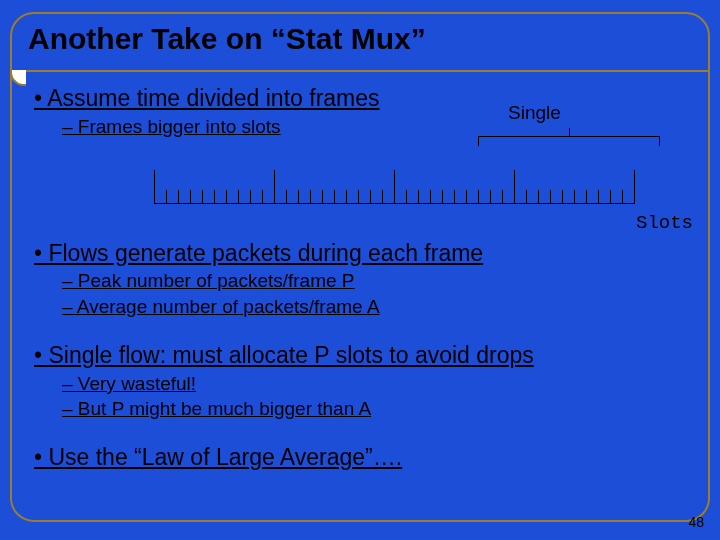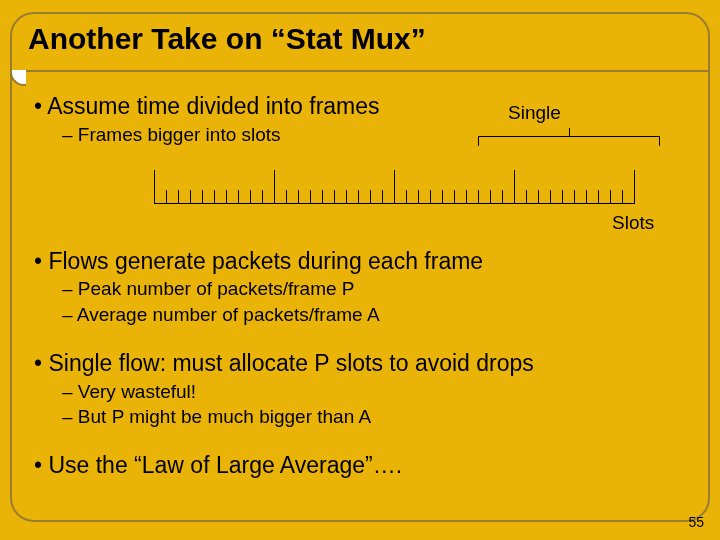--- a/index.html
+++ b/index.html
@@ -1,21 +1,21 @@
 <!DOCTYPE html>
 <html><head>
 <meta charset="utf-8">
 <style>
   * { box-sizing: border-box; margin: 0; padding: 0; }
   html, body { width: 720px; height: 540px; background: #fff; font-family: Arial, Helvetica, sans-serif; }
   .slide {
     position: relative;
     width: 720px;
     height: 540px;
-    background: #eab308;
+    background: #1d4ed8;
   }
   .outer-border {
     position: absolute;
     left: 10px; top: 12px;
     width: 700px; height: 510px;
     border: 2px solid #9a7d2e;
     border-radius: 24px;
   }
   .title-rule {
     position: absolute;
@@ -35,23 +35,24 @@
   }
   .title {
     position: absolute;
     left: 28px; top: 22px;
     font-size: 30px;
     font-weight: bold;
     color: #000;
   }
   .content {
     position: absolute;
-    left: 34px; top: 92px;
+    left: 34px; top: 84px;
     width: 652px;
     color: #000;
+    text-decoration: underline;
   }
   .bullet {
     font-size: 23px;
     line-height: 1.25;
     margin-top: 6px;
   }
   .bullet.first { margin-top: 0; }
   .sub {
     font-size: 19px;
     line-height: 1.25;
@@ -59,22 +60,23 @@
     margin-top: 2px;
   }
   .block { margin-bottom: 22px; }
   .frame-label {
     position: absolute;
     left: 508px; top: 102px;
     font-size: 19px;
   }
   .slots-label {
     position: absolute;
-    left: 612px; top: 212px;
+    left: 636px; top: 212px;
     font-size: 19px;
+    font-family: Liberation Mono, monospace;
   }
   .page-num {
     position: absolute;
     right: 16px; bottom: 10px;
     font-size: 14px;
     color: #000;
   }
   
   .timeline {
     position: absolute;
@@ -206,14 +208,14 @@
       <div class="bullet">• Single flow: must allocate P slots to avoid drops</div>
       <div class="sub">– Very wasteful!</div>
       <div class="sub">– But P might be much bigger than A</div>
     </div>
 
     <div class="block">
       <div class="bullet">• Use the “Law of Large Average”….</div>
     </div>
   </div>
 
-  <div class="page-num">55</div>
+  <div class="page-num">48</div>
 </div>
 
 </body></html>

